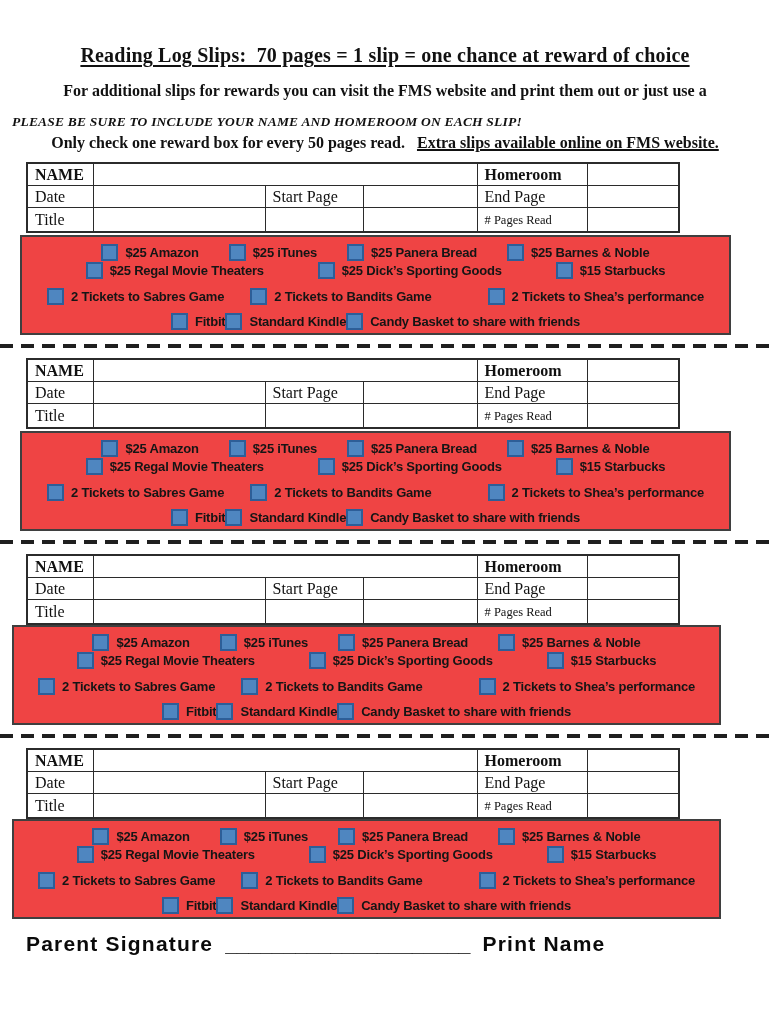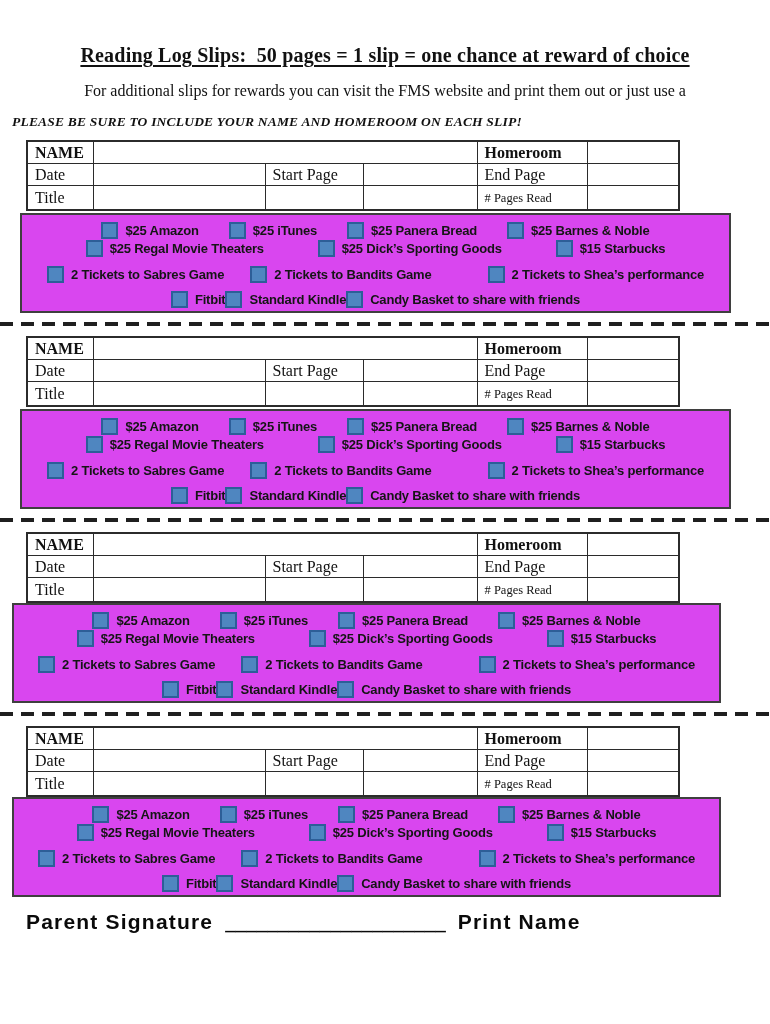--- a/index.html
+++ b/index.html
@@ -9,21 +9,21 @@
     padding:0 12px; font-family:"Liberation Serif", serif; color:#111;
   }
   .title {
     margin-top:44px; text-align:center; font-size:20px; font-weight:bold;
     text-decoration:underline; text-underline-offset:3px;
     -webkit-text-decoration-thickness:2px; text-decoration-thickness:2px;
     white-space:pre; letter-spacing:0.2px;
   }
   .intro {
     margin:13px auto 0 auto; width:700px; text-align:center;
-    font-size:16px; font-weight:normal; line-height:1.32;
+    font-size:16px; font-weight:bold; line-height:1.32;
   }
   .intro div { white-space:pre; }
   .note-italic {
     margin-top:13px; text-align:left; font-size:13.5px;
     font-weight:bold; font-style:italic; letter-spacing:0.2px;
   }
   .note-line { margin-top:4px; text-align:center; font-size:16px; font-weight:bold; }
   .note-line .ul {
     margin-left:12px; text-decoration:underline;
     -webkit-text-decoration-thickness:2px; text-decoration-thickness:2px;
@@ -34,21 +34,21 @@
     border:2px solid #2b2b2b; table-layout:fixed;
   }
   .slip-table td {
     border:1px solid #2b2b2b; height:21px; font-size:16px;
     padding:0 2px 0 7px; overflow:hidden; white-space:nowrap;
   }
   .slip-table td.b { font-weight:bold; }
   .slip-table td.small { font-size:12.5px; padding-top:2px; }
   .rewards {
     box-sizing:border-box; border:2px solid #3f3f3f; height:100px;
-    background:#d946ef; padding-top:5px;
+    background:#ef4444; padding-top:5px;
   }
   .slip--1 .rewards, .slip--2 .rewards { margin-left:8px; width:711px; margin-top:2px; }
   .slip--3 .rewards, .slip--4 .rewards { margin-left:0;  width:709px; margin-top:0; }
   .rw-row {
     display:flex; justify-content:center; align-items:center;
     font-family:"Liberation Sans", sans-serif; font-weight:bold;
     font-size:13px; letter-spacing:-0.2px; color:#151515;
   }
   .rw-row:nth-child(1){ gap:30px; margin-top:2px; }
   .rw-row:nth-child(2){ gap:54px; margin-top:1px; }
@@ -62,35 +62,38 @@
   }
   .sep {
     height:4px; margin:9px 0 0 -12px; width:770px;
     background:repeating-linear-gradient(90deg,#1f1f1f 0 13px,transparent 13px 21px);
   }
   .footer {
     margin-top:13px; margin-left:14px;
     font-family:"Liberation Sans", sans-serif; font-weight:bold;
     font-size:21px; letter-spacing:1.2px; color:#0a0a0a; white-space:nowrap;
   }
-  .sig-line { margin:8px 12px; letter-spacing:0;font-family:Liberation Serif, serif; }
+  .sig-line { margin:8px 12px; letter-spacing:0; }
 </style>
 </head>
 <body>
 
 <div class="page">
 
-  <div class="title">Reading Log Slips:  50 pages = 1 slip = one chance at reward of choice</div>
+  <div class="title">Reading Log Slips:  70 pages = 1 slip = one chance at reward of choice</div>
 
   <div class="intro">
     <div>For additional slips for rewards you can visit the FMS website and print them out or just use a</div>
   </div>
 
   <div class="note-italic">PLEASE BE SURE TO INCLUDE YOUR NAME AND HOMEROOM ON EACH SLIP!</div>
 
+  <div class="note-line">
+    <span>Only check one reward box for every 50 pages read.</span><span class="ul">Extra slips available online on FMS website.</span>
+  </div>
 
   <div id="slips">
   <div class="slip slip--1">
     <table class="slip-table">
       <colgroup>
         <col style="width:66px">
             <col style="width:172px">
             <col style="width:98px">
         <col style="width:114px">
             <col style="width:110px">

